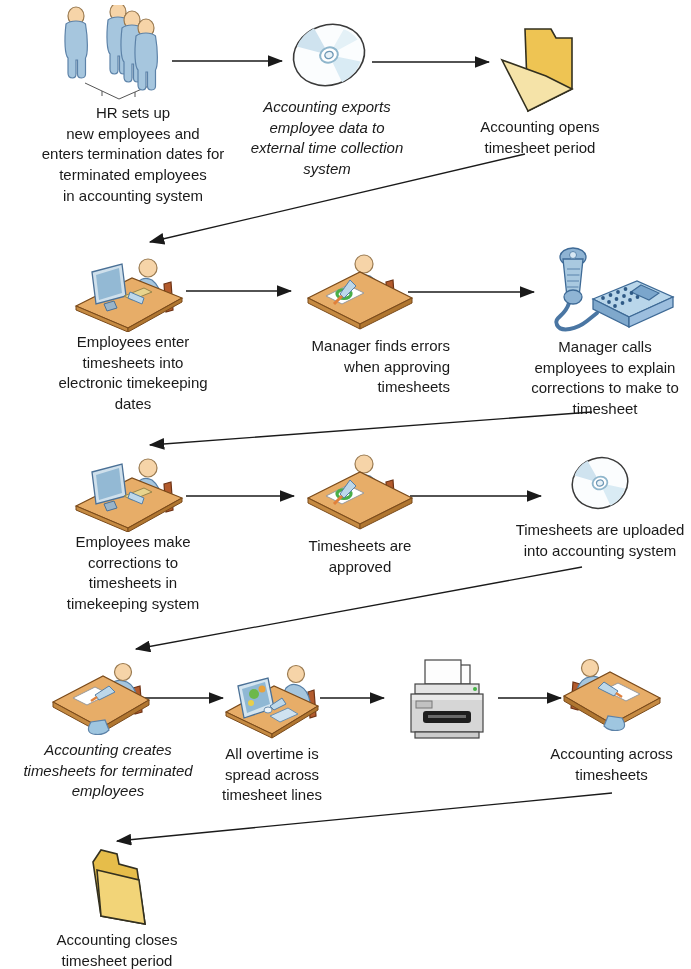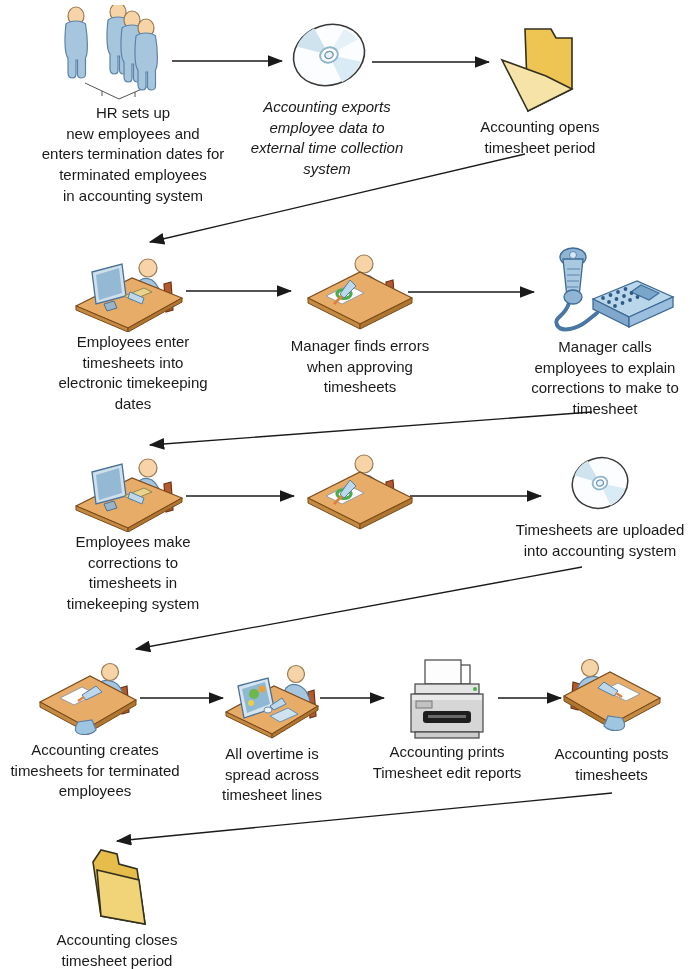--- a/index.html
+++ b/index.html
@@ -115,21 +115,21 @@
         <polygon points="52,48 72,40 80,44 60,52" fill="#e8d48e" stroke="#97854a" stroke-width="1"></polygon>
         <polygon points="58,44 72,50 70,56 56,50" fill="#bdd8ea" stroke="#567fa6" stroke-width="1"></polygon>
       </svg>
     </div>
     <div class="label">Employees enter
 timesheets into
 electronic timekeeping
 dates</div>
   </div>
 
-  <div class="node" style="left:270px;top:250px;width:180px;">
+  <div class="node" style="left:270px;top:250px;width:180px;text-align:right;">
     <div class="iconwrap" style="width:108px;height:84px;margin-left:36px;margin-top:2px;">
       <svg width="108" height="84" viewBox="0 0 108 84">
         <polygon points="80,30 87,28 89,56 82,58" fill="#b35b2d" stroke="#6e3315" stroke-width="1.2"></polygon>
         <path d="M44,26 q-4,12 0,18 l26,10 q8,-2 6,-12 q-2,-12 -12,-18 q-12,-4 -20,2 z" fill="#a6c6de" stroke="#567fa6" stroke-width="1.2"></path>
         <circle cx="58" cy="12" r="9" fill="#f6d4a8" stroke="#9a7a50" stroke-width="1.2"></circle>
         <polygon points="2,46 54,20 106,46 54,72" fill="#e7ad68" stroke="#7a4a1a" stroke-width="1.2"></polygon>
         <polygon points="2,46 2,51 54,77 54,72" fill="#c58a42" stroke="#7a4a1a" stroke-width="1"></polygon>
         <polygon points="106,46 106,51 54,77 54,72" fill="#b07630" stroke="#7a4a1a" stroke-width="1"></polygon>
         <polygon points="20,44 42,33 58,41 36,52" fill="#ffffff" stroke="#999999" stroke-width="1"></polygon>
         <ellipse cx="38" cy="42" rx="7" ry="4.5" fill="none" stroke="#49ae49" stroke-width="3.2"></ellipse>
@@ -210,39 +210,41 @@
         <circle cx="58" cy="12" r="9" fill="#f6d4a8" stroke="#9a7a50" stroke-width="1.2"></circle>
         <polygon points="2,46 54,20 106,46 54,72" fill="#e7ad68" stroke="#7a4a1a" stroke-width="1.2"></polygon>
         <polygon points="2,46 2,51 54,77 54,72" fill="#c58a42" stroke="#7a4a1a" stroke-width="1"></polygon>
         <polygon points="106,46 106,51 54,77 54,72" fill="#b07630" stroke="#7a4a1a" stroke-width="1"></polygon>
         <polygon points="20,44 42,33 58,41 36,52" fill="#ffffff" stroke="#999999" stroke-width="1"></polygon>
         <ellipse cx="38" cy="42" rx="7" ry="4.5" fill="none" stroke="#49ae49" stroke-width="3.2"></ellipse>
         <polygon points="44,28 50,34 38,46 34,42" fill="#bdd8ea" stroke="#567fa6" stroke-width="1"></polygon>
         <line x1="36" y1="44" x2="28" y2="52" stroke="#e0813c" stroke-width="3"></line>
       </svg>
     </div>
+    <div class="label">Timesheets are
+approved</div>
   </div>
 
   <div class="node" style="left:505px;top:446px;width:190px;">
     <div class="iconwrap" style="width:64px;height:74px;margin-left:63px;">
       <svg width="64" height="74" viewBox="0 0 64 74">
         <g transform="rotate(-18 32 37)">
           <ellipse cx="32" cy="37" rx="28" ry="25" fill="#fbfdfe" stroke="#3a3a3a" stroke-width="1.5"></ellipse>
           <path d="M32,37 L10,22 A28,25 0 0 1 27,12 Z" fill="#cfe3ef"></path>
           <path d="M32,37 L54,50 A28,25 0 0 1 35,62 Z" fill="#d9ebf4"></path>
           <ellipse cx="32" cy="37" rx="7.5" ry="6.3" fill="#ffffff" stroke="#8fb6cc" stroke-width="1.8"></ellipse>
           <ellipse cx="32" cy="37" rx="3.5" ry="3" fill="#e8f2f8" stroke="#6f98b5" stroke-width="1.2"></ellipse>
         </g>
       </svg>
     </div>
     <div class="label">Timesheets are uploaded
 into accounting system</div>
   </div>
 
-  <div class="node" style="left:0px;top:660px;width:190px;">
+  <div class="node" style="left:13px;top:660px;width:190px;font-style:italic;">
     <div class="iconwrap" style="width:100px;height:80px;margin-left:38px;">
       <svg width="100" height="80" viewBox="0 0 100 80">
         <polygon points="82,28 89,26 91,52 84,54" fill="#b35b2d" stroke="#6e3315" stroke-width="1.2"></polygon>
         <path d="M60,24 q-6,10 -2,16 l22,8 q8,-2 6,-10 q-2,-12 -10,-16 q-10,-4 -16,2 z" fill="#a6c6de" stroke="#567fa6" stroke-width="1.2"></path>
         <circle cx="72" cy="12" r="8.5" fill="#f6d4a8" stroke="#9a7a50" stroke-width="1.2"></circle>
         <polygon points="2,42 52,16 98,40 50,68" fill="#e7ad68" stroke="#7a4a1a" stroke-width="1.2"></polygon>
         <polygon points="2,42 2,47 50,73 50,68" fill="#c58a42" stroke="#7a4a1a" stroke-width="1"></polygon>
         <polygon points="98,40 98,45 50,73 50,68" fill="#b07630" stroke="#7a4a1a" stroke-width="1"></polygon>
         <polygon points="22,38 44,27 58,34 36,45" fill="#ffffff" stroke="#999999" stroke-width="1"></polygon>
         <polygon points="58,26 64,32 48,40 44,35" fill="#bdd8ea" stroke="#567fa6" stroke-width="1"></polygon>
@@ -287,42 +289,40 @@
         <rect x="14" y="26" width="64" height="10" fill="#e4e4e4" stroke="#444" stroke-width="1.2"></rect>
         <circle cx="74" cy="31" r="2" fill="#44b344"></circle>
         <rect x="10" y="36" width="72" height="38" fill="#d6d6d6" stroke="#444" stroke-width="1.2"></rect>
         <rect x="11" y="37" width="70" height="5" fill="#e9e9e9"></rect>
         <rect x="15" y="43" width="16" height="7" fill="#c2c2c2" stroke="#777" stroke-width="1"></rect>
         <rect x="22" y="53" width="48" height="12" rx="3" fill="#1e1e1e"></rect>
         <rect x="27" y="57" width="38" height="3" fill="#6a6a6a"></rect>
         <rect x="14" y="74" width="64" height="6" fill="#cccccc" stroke="#444" stroke-width="1.2"></rect>
       </svg>
     </div>
-    <div class="label">Accounting prints
-Timesheet edit reports</div>
   </div>
 
   <div class="node" style="left:532px;top:656px;width:159px;">
     <div class="iconwrap" style="width:100px;height:80px;margin-left:30px;">
       <svg width="100" height="80" viewBox="0 0 100 80">
         <g transform="translate(100,0) scale(-1,1)">
           <polygon points="82,28 89,26 91,52 84,54" fill="#b35b2d" stroke="#6e3315" stroke-width="1.2"></polygon>
           <path d="M60,24 q-6,10 -2,16 l22,8 q8,-2 6,-10 q-2,-12 -10,-16 q-10,-4 -16,2 z" fill="#a6c6de" stroke="#567fa6" stroke-width="1.2"></path>
           <circle cx="72" cy="12" r="8.5" fill="#f6d4a8" stroke="#9a7a50" stroke-width="1.2"></circle>
           <polygon points="2,42 52,16 98,40 50,68" fill="#e7ad68" stroke="#7a4a1a" stroke-width="1.2"></polygon>
           <polygon points="2,42 2,47 50,73 50,68" fill="#c58a42" stroke="#7a4a1a" stroke-width="1"></polygon>
           <polygon points="98,40 98,45 50,73 50,68" fill="#b07630" stroke="#7a4a1a" stroke-width="1"></polygon>
           <polygon points="22,38 44,27 58,34 36,45" fill="#ffffff" stroke="#999999" stroke-width="1"></polygon>
           <polygon points="58,26 64,32 48,40 44,35" fill="#bdd8ea" stroke="#567fa6" stroke-width="1"></polygon>
           <line x1="46" y1="37" x2="40" y2="41" stroke="#e0813c" stroke-width="2.5"></line>
           <path d="M40,62 q-6,10 2,12 q10,2 16,-4 l-4,-10 z" fill="#9fc6e0" stroke="#5c82a8" stroke-width="1.2"></path>
         </g>
       </svg>
     </div>
-    <div class="label" style="margin-top:8px;">Accounting posts
+    <div class="label" style="margin-top:8px;">Accounting across
 timesheets</div>
   </div>
 
   <div class="node" style="left:27px;top:840px;width:180px;">
     <div class="iconwrap" style="width:72px;height:90px;margin-left:54px;">
       <svg width="72" height="90" viewBox="0 0 72 90">
         <path d="M12,22 L20,10 L36,14 L38,24 L56,29 L64,84 L20,76 Z" fill="#e6bd4a" stroke="#33301f" stroke-width="1.6"></path>
         <polygon points="16,30 58,40 64,84 20,76" fill="#f2d478" stroke="#33301f" stroke-width="1.6"></polygon>
       </svg>
     </div>

